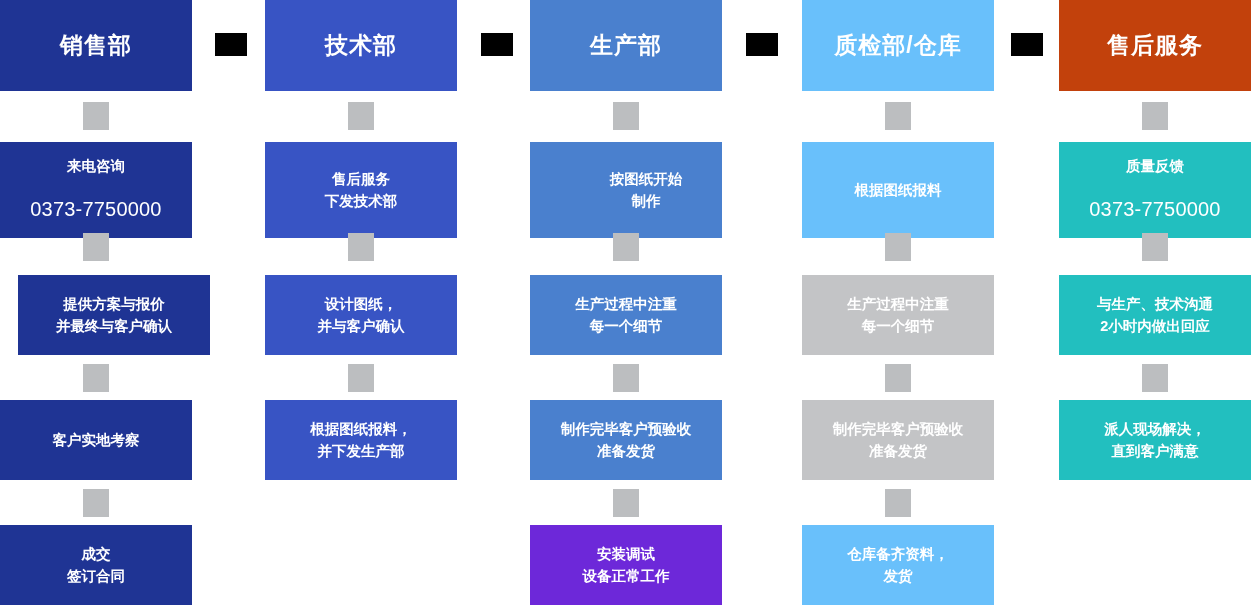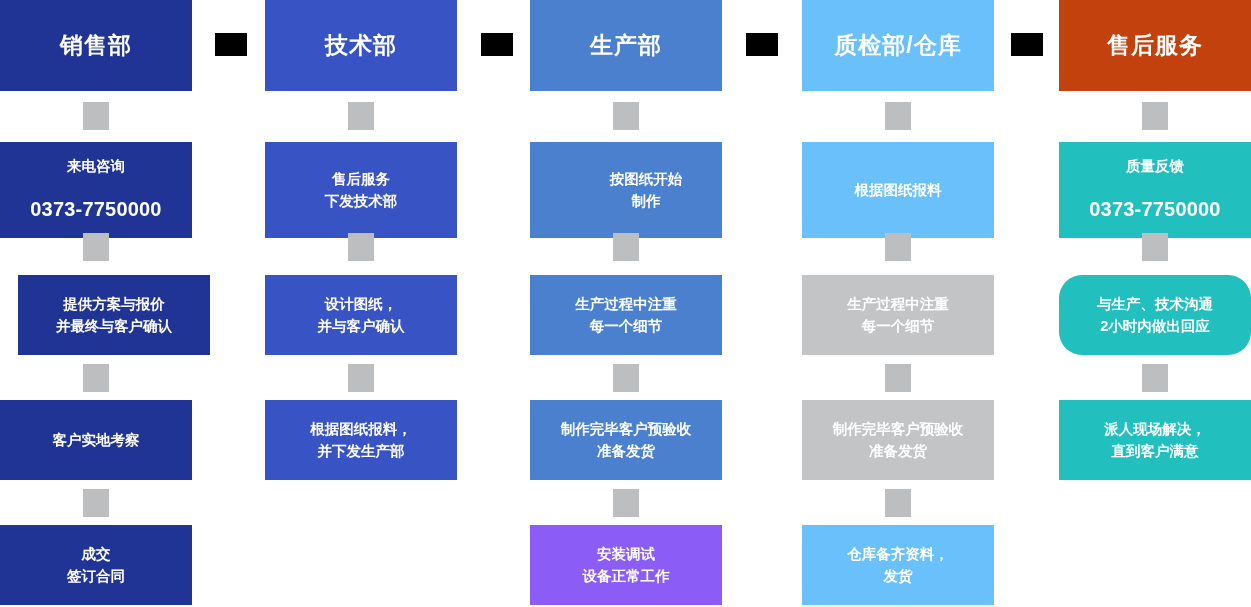--- a/index.html
+++ b/index.html
@@ -47,21 +47,21 @@
     font-size: 23px;
     font-weight: 700;
     letter-spacing: 1px;
   }
   .node.step {
     font-size: 14.5px;
     font-weight: bold;
   }
   .node.step .line.phone {
     font-size: 20px;
-    font-weight: 700;
+    font-weight: 400;
     letter-spacing: 0.2px;
     line-height: 1.35;
     margin-top: 20px;
   }
   .node.step .line.small {
     line-height: 1.35;
   }
 
   .row-1 { top: 142px; height: 96px; }
   .row-2 { top: 275px; height: 80px; }
@@ -153,21 +153,21 @@
       <div class="node step row-2" style="top: 275px; background: rgb(74, 128, 206);">
         <span class="line">生产过程中注重</span>
         <span class="line">每一个细节</span>
       </div>
       <div class="connector conn-2" style="background: rgb(188, 190, 192);"></div>
       <div class="node step row-3" style="top: 400px; background: rgb(74, 128, 206);">
         <span class="line">制作完毕客户预验收</span>
         <span class="line">准备发货</span>
       </div>
       <div class="connector conn-3" style="background: rgb(188, 190, 192);"></div>
-      <div class="node step row-4" style="top: 525px; background: #8b5cf6;">
+      <div class="node step row-4" style="top: 525px; background: #6d28d9;">
         <span class="line">安装调试</span>
         <span class="line">设备正常工作</span>
       </div>
     </div>
     <div class="column col-3">
       <div class="node header" style="background: rgb(105, 192, 251);">
         <span class="line">质检部/仓库</span>
       </div>
       <div class="connector conn-0" style="background: rgb(188, 190, 192);"></div>
       <div class="node step row-1" style="top: 142px; background: rgb(105, 192, 251);">
@@ -192,21 +192,21 @@
     <div class="column col-4">
       <div class="node header" style="background: #c2410c;">
         <span class="line">售后服务</span>
       </div>
       <div class="connector conn-0" style="background: rgb(188, 190, 192);"></div>
       <div class="node step row-1" style="top: 142px; background: rgb(34, 191, 191);">
         <span class="line small">质量反馈</span>
         <span class="line phone">0373-7750000</span>
       </div>
       <div class="connector conn-1" style="background: rgb(188, 190, 192);"></div>
-      <div class="node step row-2" style="top: 275px; background: rgb(34, 191, 191); border-radius: 23px;">
+      <div class="node step row-2" style="top: 275px; background: rgb(34, 191, 191);">
         <span class="line">与生产、技术沟通</span>
         <span class="line">2小时内做出回应</span>
       </div>
       <div class="connector conn-2" style="background: rgb(188, 190, 192);"></div>
       <div class="node step row-3" style="top: 400px; background: rgb(34, 191, 191);">
         <span class="line">派人现场解决，</span>
         <span class="line">直到客户满意</span>
       </div>
     </div>
     <div class="harrow harrow-0" style="background: rgb(0, 0, 0);"></div>

